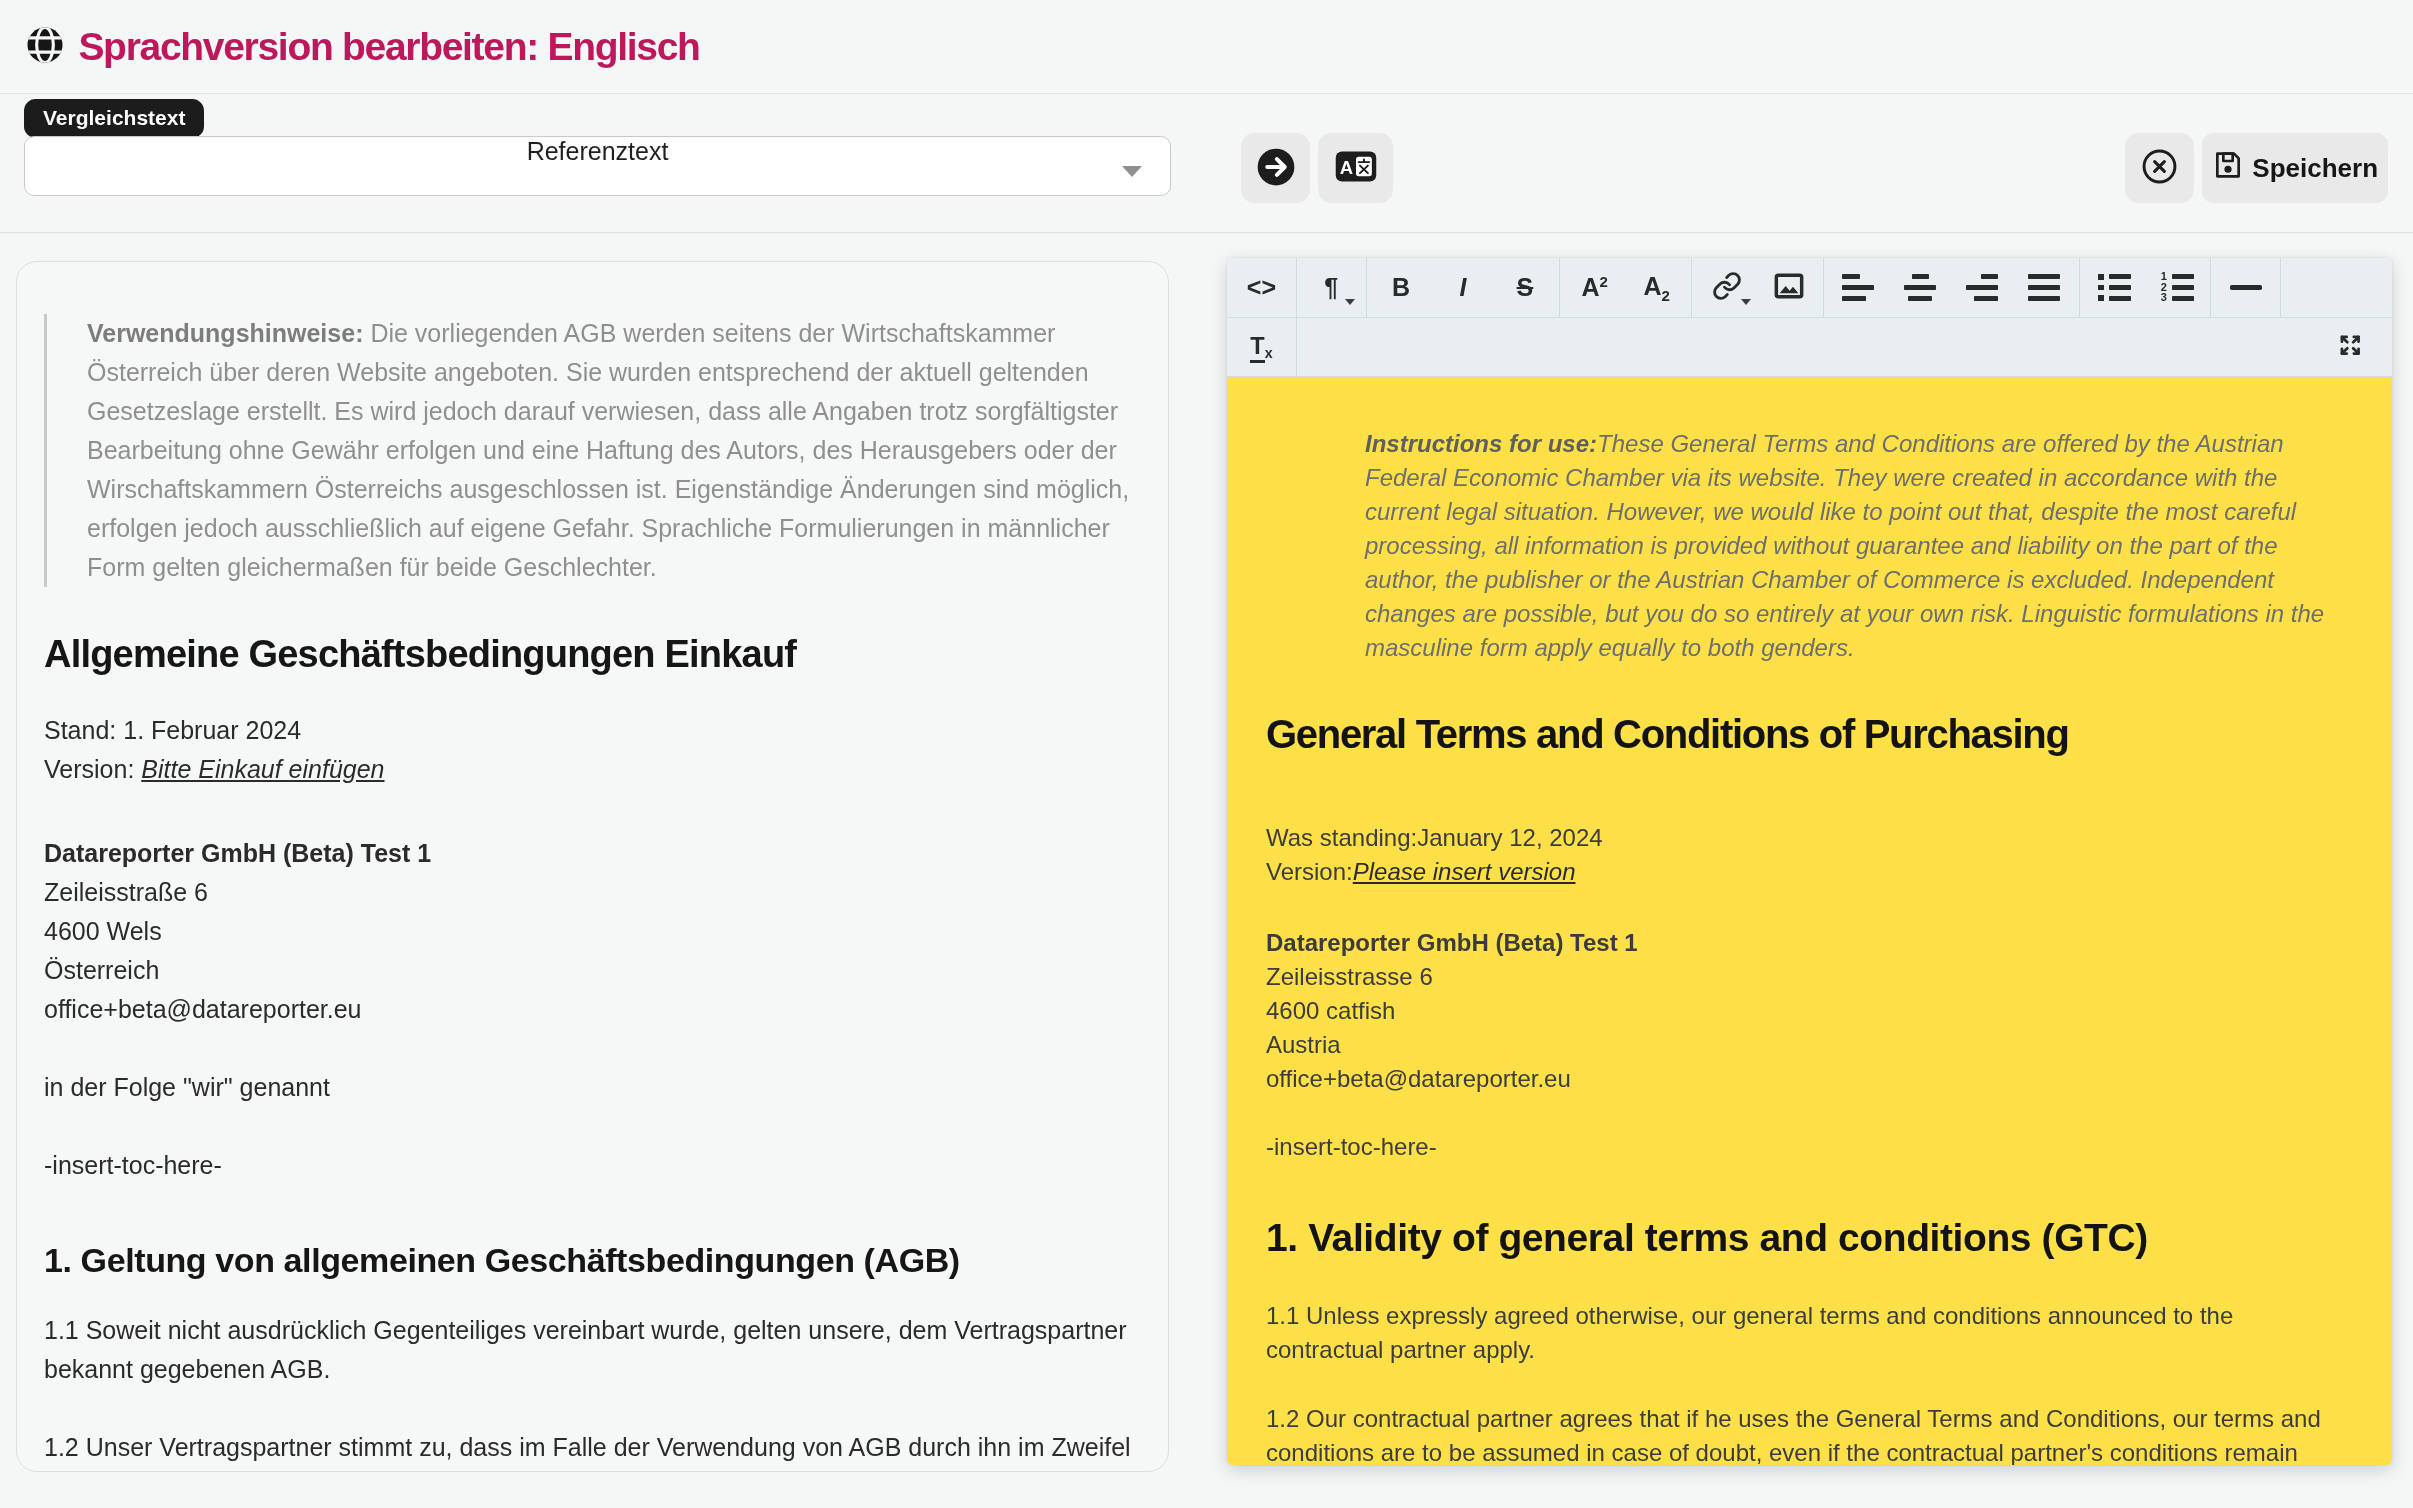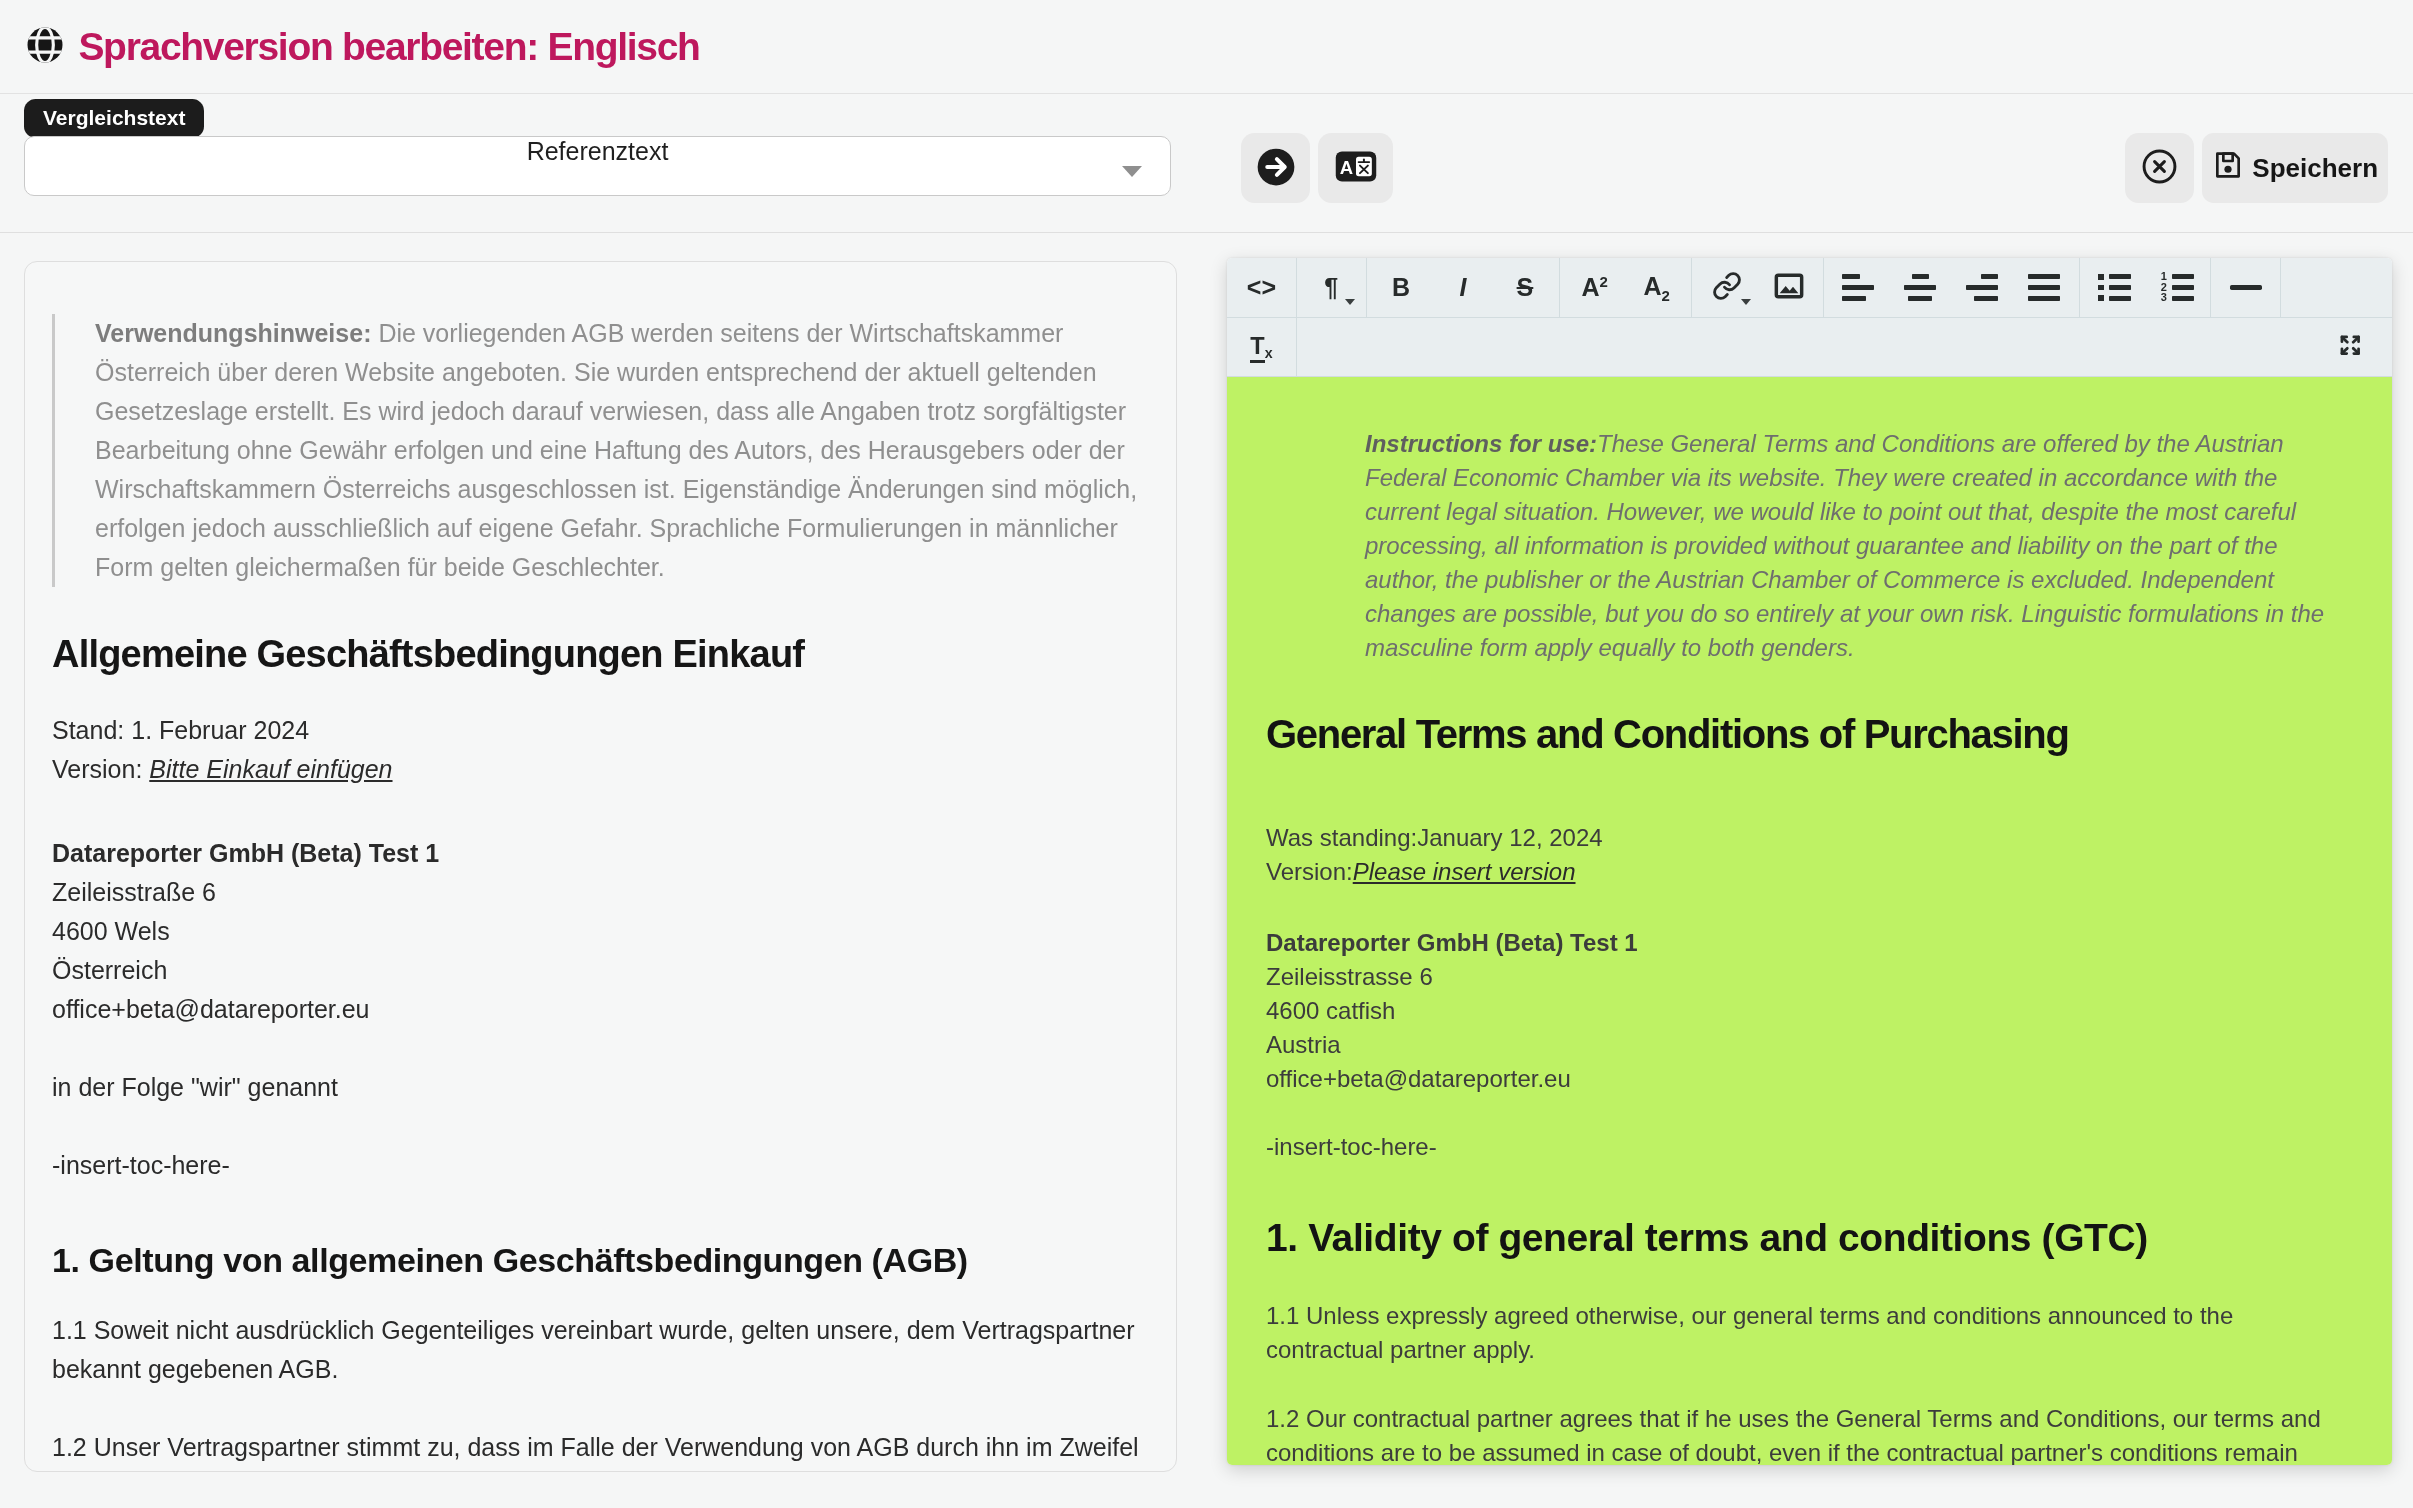--- a/index.html
+++ b/index.html
@@ -58,22 +58,22 @@
   .btn-save {
     position: absolute; top: 37px; left: 2202px; width: 186px; height: 70px;
     background: #e9e9e9; border: none; border-radius: 11.7px;
     display: flex; align-items: center; justify-content: center; gap: 8.4px;
     font-family: "Liberation Sans", sans-serif;
     font-size: 26px; font-weight: bold; color: #171717; cursor: pointer;
   }
 
   
   .left-panel {
-    position: absolute; left: 24px; top: 261px; width: 1153px; height: 1211px;
-    background: #f6f7f7; border: 1.7px solid #dedede; border-radius: 13px;
+    position: absolute; left: 16px; top: 261px; width: 1153px; height: 1211px;
+    background: #f6f7f7; border: 1.7px solid #dedede; border-radius: 21px;
     padding: 47px 34px 0 27px; overflow: hidden;
     font-size: 25px; line-height: 39px; color: #2b2b2b;
   }
   .left-panel blockquote {
     margin: 5px 0 0 0; padding: 0 0 0 40px;
     border-left: 3.4px solid #c9c9c9;
     color: #8f8f8f;
   }
   .left-panel blockquote b { color: #7d7d7d; }
   .left-panel h1 {
@@ -129,21 +129,21 @@
   .list-row { display: flex; align-items: center; gap: 5px; }
   .bullet { width: 5.9px; height: 5.9px; background: #272b2b; }
   .num { width: 8.4px; font-size: 11px; font-weight: bold; color: #272b2b; text-align: right; line-height: 5.9px; }
   .lbar { width: 22px; height: 5px; background: #272b2b; border-radius: 0.8px; }
   .hr-glyph { width: 32px; height: 5px; background: #272b2b; border-radius: 1.7px; }
   .tx-t { font-size: 23.5px; font-weight: bold; border-bottom: 3.4px solid #272b2b; padding-bottom: 0.8px; }
   .tx-x { font-size: 14.2px; font-weight: bold; vertical-align: sub; }
 
   
   .editor-content {
-    flex: 1; background: #bef264; overflow: hidden;
+    flex: 1; background: #fde047; overflow: hidden;
     padding: 50px 42px 0 39px;
     font-size: 24px; line-height: 34px; color: #3c3c3c;
   }
   .editor-content blockquote {
     margin: 0 0 37px 99px; font-style: italic; color: #6e6e6e;
   }
   .editor-content blockquote b { color: #5f5f5f; }
   .editor-content h1 {
     font-size: 40px; line-height: 65px; letter-spacing: -1.3px;
     color: #131313; margin: 30px 0 54px 0;

